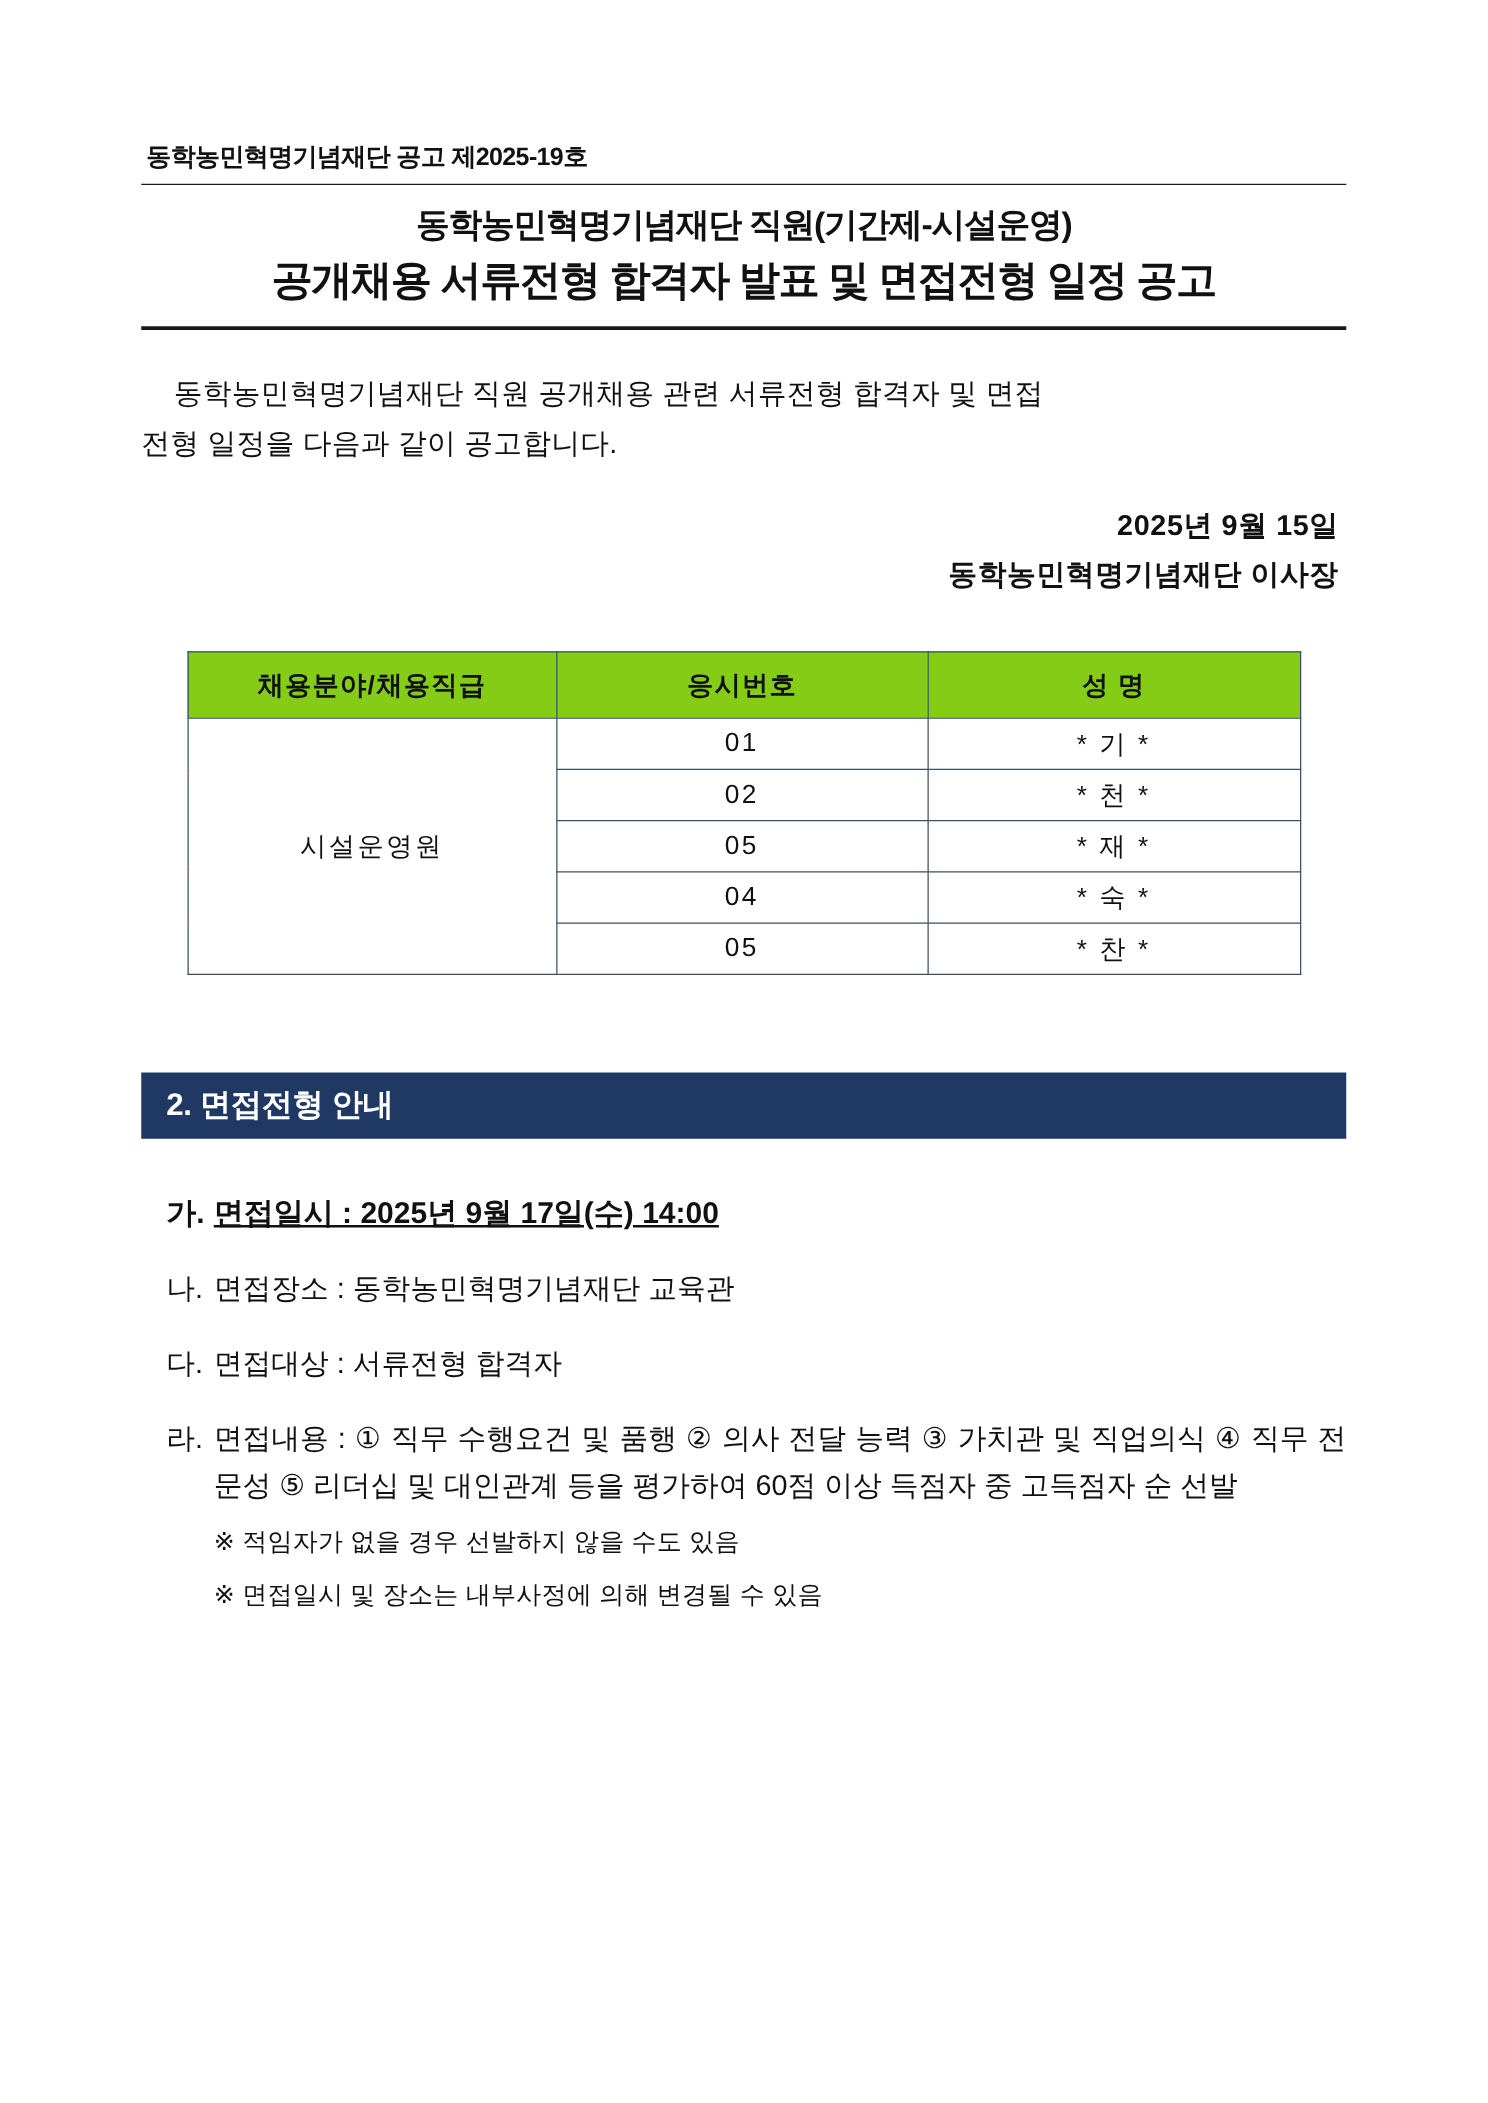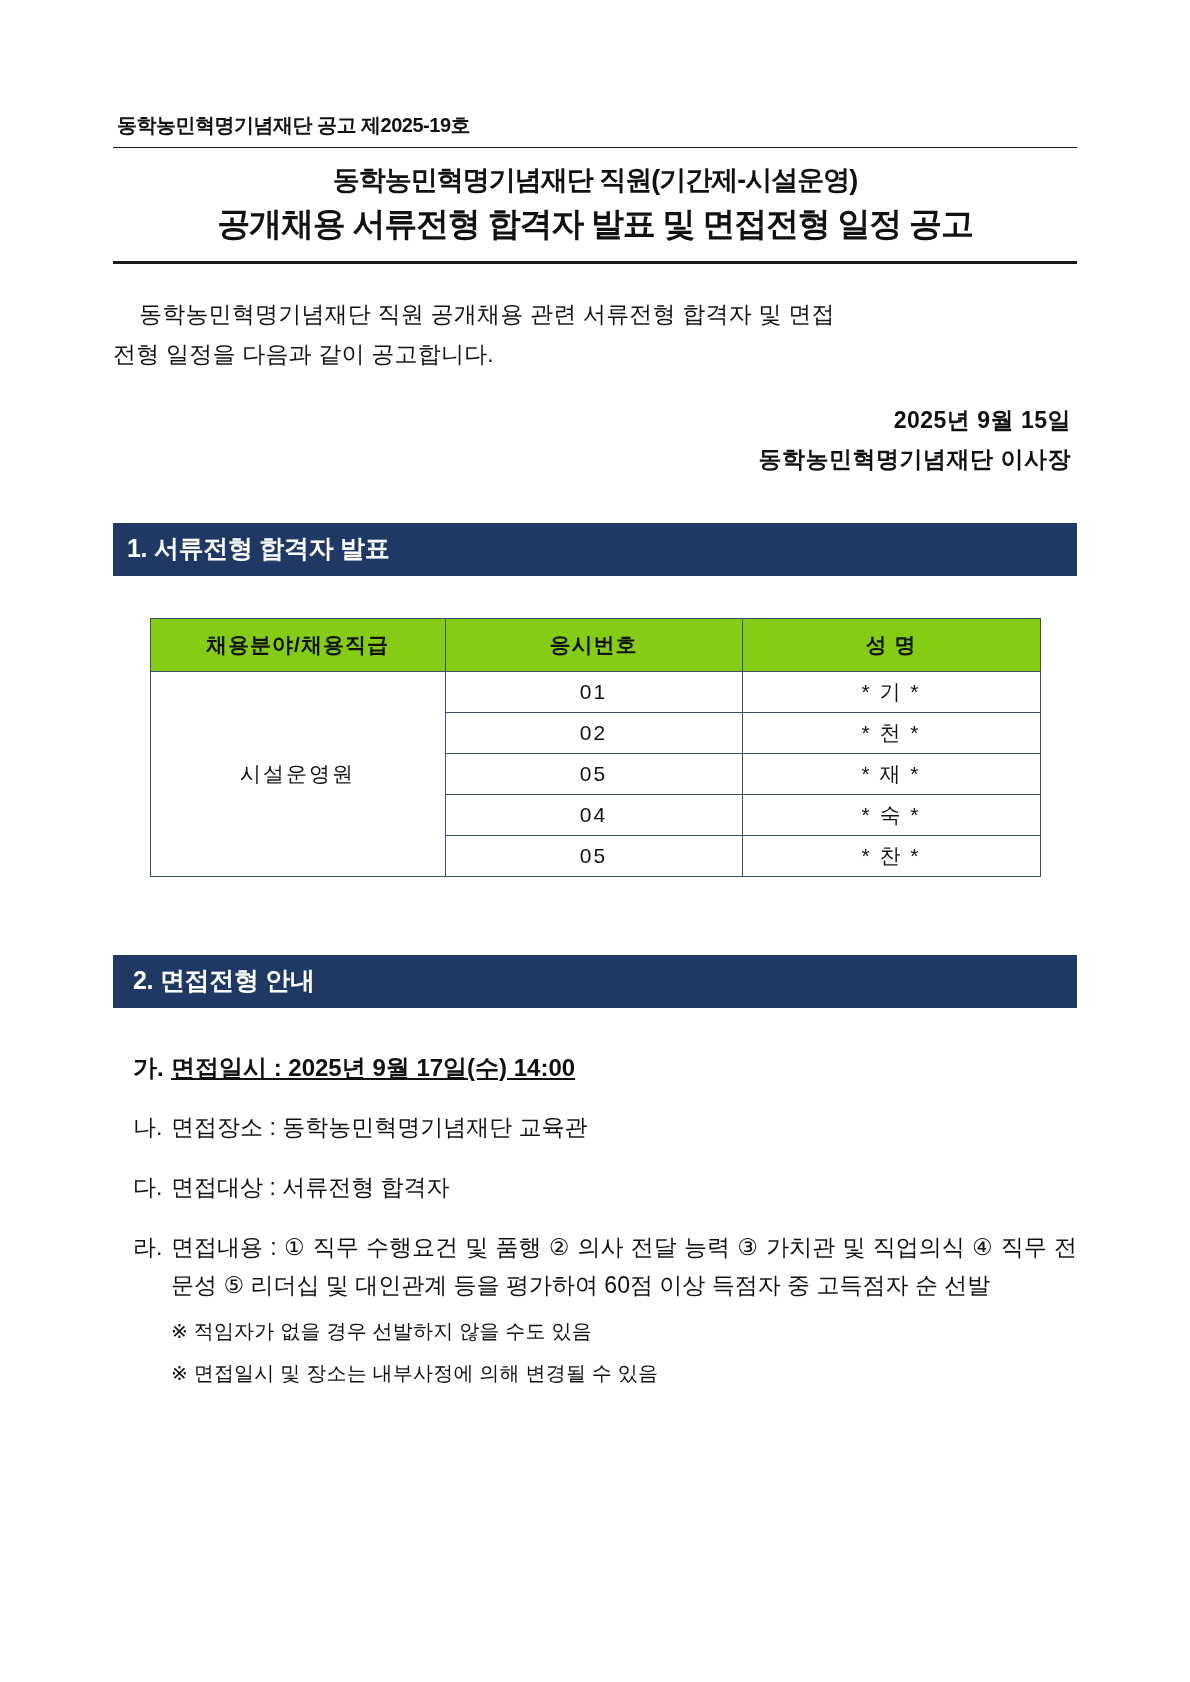--- a/index.html
+++ b/index.html
@@ -180,21 +180,20 @@
   <div class="intro">
     <p class="indent">동학농민혁명기념재단 직원 공개채용 관련 서류전형 합격자 및 면접</p>
     <p>전형 일정을 다음과 같이 공고합니다.</p>
   </div>
 
   <div class="signature">
     <div>2025년  9월  15일</div>
     <div>동학농민혁명기념재단 이사장</div>
   </div>
 
-  <div class="section-bar">1. 서류전형 합격자 발표</div>
 
   <table class="result">
     <colgroup>
         <col class="c1">
         <col class="c2">
         <col class="c3">
       </colgroup>
     <thead>
       <tr>
         <th>채용분야/채용직급</th>

